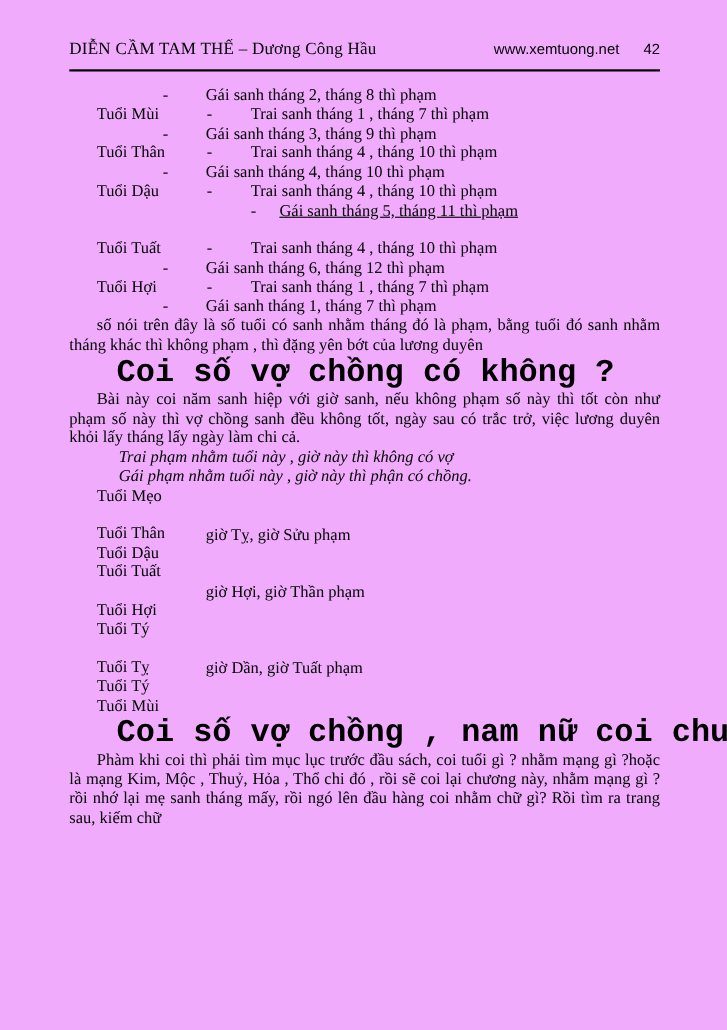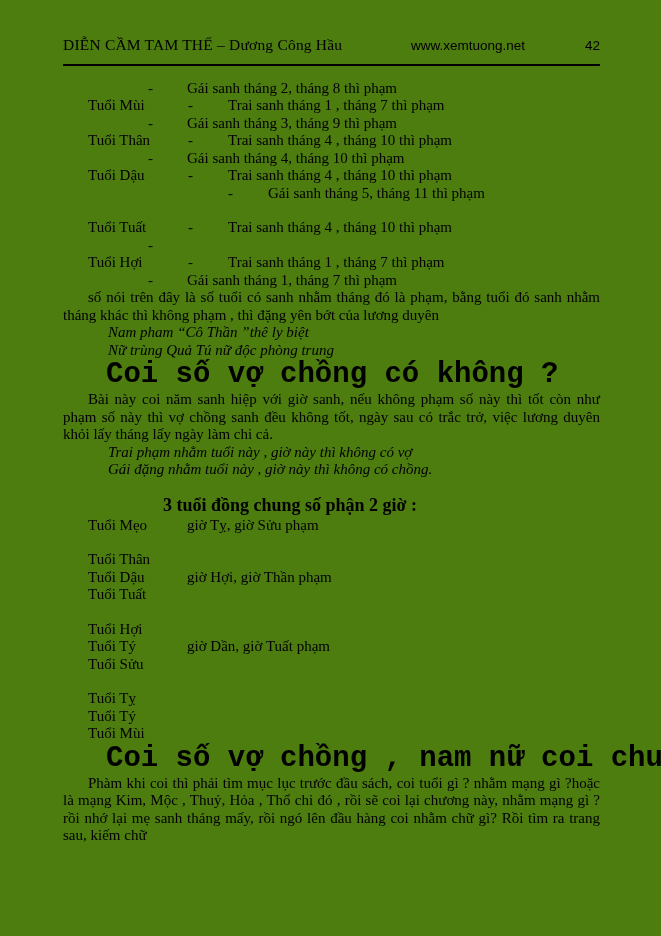--- a/index.html
+++ b/index.html
@@ -2,55 +2,55 @@
 <html><head>
 <meta charset="utf-8">
 <style>
   * { margin: 0; padding: 0; box-sizing: border-box; }
   html, body { background: #e8e8e8; }
   .page {
     position: relative;
     width: 661px;
     height: 936px;
     margin: 0 auto;
-    background: #4d7c0f;
+    background: #f0abfc;
     color: #000;
     font-family: "Liberation Serif", "DejaVu Serif", serif;
     font-size: 15px;
     line-height: 17.5px;
     padding: 36px 61px 0 63px;
     overflow: hidden;
   }
   
   .hdr {
     display: flex;
     align-items: baseline;
     justify-content: space-between;
     border-bottom: 2px solid #000;
     padding-bottom: 9px;
   }
   .hdr-title { font-size: 15.5px; letter-spacing: 0.2px; }
   .hdr-right {
     display: flex;
     align-items: baseline;
-    gap: 60px;
+    gap: 22px;
     font-family: "Liberation Sans", "DejaVu Sans", sans-serif;
     font-size: 13.5px;
   }
   
   .mlist { margin-top: 14px; }
   .mlist2 { margin-top: 17px; }
   .mrow { position: relative; height: 17.5px; white-space: nowrap; }
   .mrow .lbl  { position: absolute; left: 25px; }
   .mrow .d1   { position: absolute; left: 85px; }
   .mrow .t1   { position: absolute; left: 124px; }
   .mrow .d2   { position: absolute; left: 125px; }
   .mrow .t2   { position: absolute; left: 165px; }
   .mrow .d3   { position: absolute; left: 165px; }
-  .mrow .t3   { position: absolute; left: 205px; }
+  .mrow .t3   { position: absolute; left: 191px; text-decoration: underline; }
   
   .para { text-align: justify; text-indent: 25px; }
   .couplet { margin-left: 45px; font-style: italic; }
   .couplet div { height: 17.5px; white-space: nowrap; }
   
   .h-big {
     font-size: 29px;
     line-height: 29px;
     font-weight: bold;
     margin-left: 43px;
@@ -66,21 +66,21 @@
     margin-left: 100px;
     margin-top: 16px;
     margin-bottom: 1px;
     white-space: nowrap;
   }
   
   .group { margin-top: 17px; }
   .group.first { margin-top: 0; }
   .grow { position: relative; height: 17.5px; white-space: nowrap; }
   .grow .lbl  { position: absolute; left: 25px; }
-  .grow .note { position: absolute; left: 124px; }
+  .grow .note { position: absolute; left: 124px; margin-top: 36px; }
 </style>
 </head>
 <body>
 
 <div class="page">
 
   <div class="hdr">
     <span class="hdr-title">DIỄN CẦM TAM THẾ – Dương Công Hầu</span>
     <span class="hdr-right">
       <span>www.xemtuong.net</span>
@@ -123,47 +123,43 @@
   </div>
 
   <div class="mlist mlist2">
     <div class="mrow">
       <span class="lbl">Tuổi Tuất</span>
       <span class="d2">-</span>
       <span class="t2">Trai sanh tháng 4 , tháng 10 thì phạm</span>
     </div>
     <div class="mrow">
       <span class="d1">-</span>
+      <span class="t1">Gái sanh tháng 6, tháng 12 thì phạm</span>
     </div>
     <div class="mrow">
       <span class="lbl">Tuổi Hợi</span>
       <span class="d2">-</span>
       <span class="t2">Trai sanh tháng 1 , tháng 7 thì phạm</span>
     </div>
     <div class="mrow">
       <span class="d1">-</span>
       <span class="t1">Gái sanh tháng 1, tháng 7 thì phạm</span>
     </div>
   </div>
 
   <p class="para">số nói trên đây là số tuổi có sanh nhằm tháng đó là phạm, bằng tuổi đó sanh nhằm tháng khác thì không phạm , thì đặng yên bớt của lương duyên</p>
 
-  <div class="couplet">
-    <div>Nam pham “Cô Thần ”thê ly biệt</div>
-    <div>Nữ trùng Quả Tú nữ độc phòng trung</div>
-  </div>
 
   <div class="h-big">Coi số vợ chồng có không ?</div>
   <p class="para">Bài này coi năm sanh hiệp với giờ sanh, nếu không phạm số này thì tốt còn như phạm số này thì vợ chồng sanh đều không tốt, ngày sau có trắc trở, việc lương duyên khỏi lấy tháng lấy ngày làm chi cả.</p>
   <div class="couplet">
     <div>Trai phạm nhằm tuổi này , giờ này thì không có vợ</div>
-    <div>Gái đặng nhằm tuổi này , giờ này thì không có chồng.</div>
-  </div>
-
-  <div class="h-mid">3 tuổi đồng chung số phận 2 giờ :</div>
+    <div>Gái phạm nhằm tuổi này , giờ này thì phận có chồng.</div>
+  </div>
+
 
   <div class="group first">
     <div class="grow">
       <span class="lbl">Tuổi Mẹo</span>
       <span class="note">giờ Tỵ, giờ Sửu phạm</span>
     </div>
   </div>
 
   <div class="group">
     <div class="grow">
@@ -179,23 +175,20 @@
   </div>
 
   <div class="group">
     <div class="grow">
       <span class="lbl">Tuổi Hợi</span>
     </div>
     <div class="grow">
       <span class="lbl">Tuổi Tý</span>
       <span class="note">giờ Dần, giờ Tuất phạm</span>
     </div>
-    <div class="grow">
-      <span class="lbl">Tuổi Sửu</span>
-    </div>
   </div>
 
   <div class="group">
     <div class="grow">
       <span class="lbl">Tuổi Tỵ</span>
     </div>
     <div class="grow">
       <span class="lbl">Tuổi Tý</span>
     </div>
     <div class="grow">

